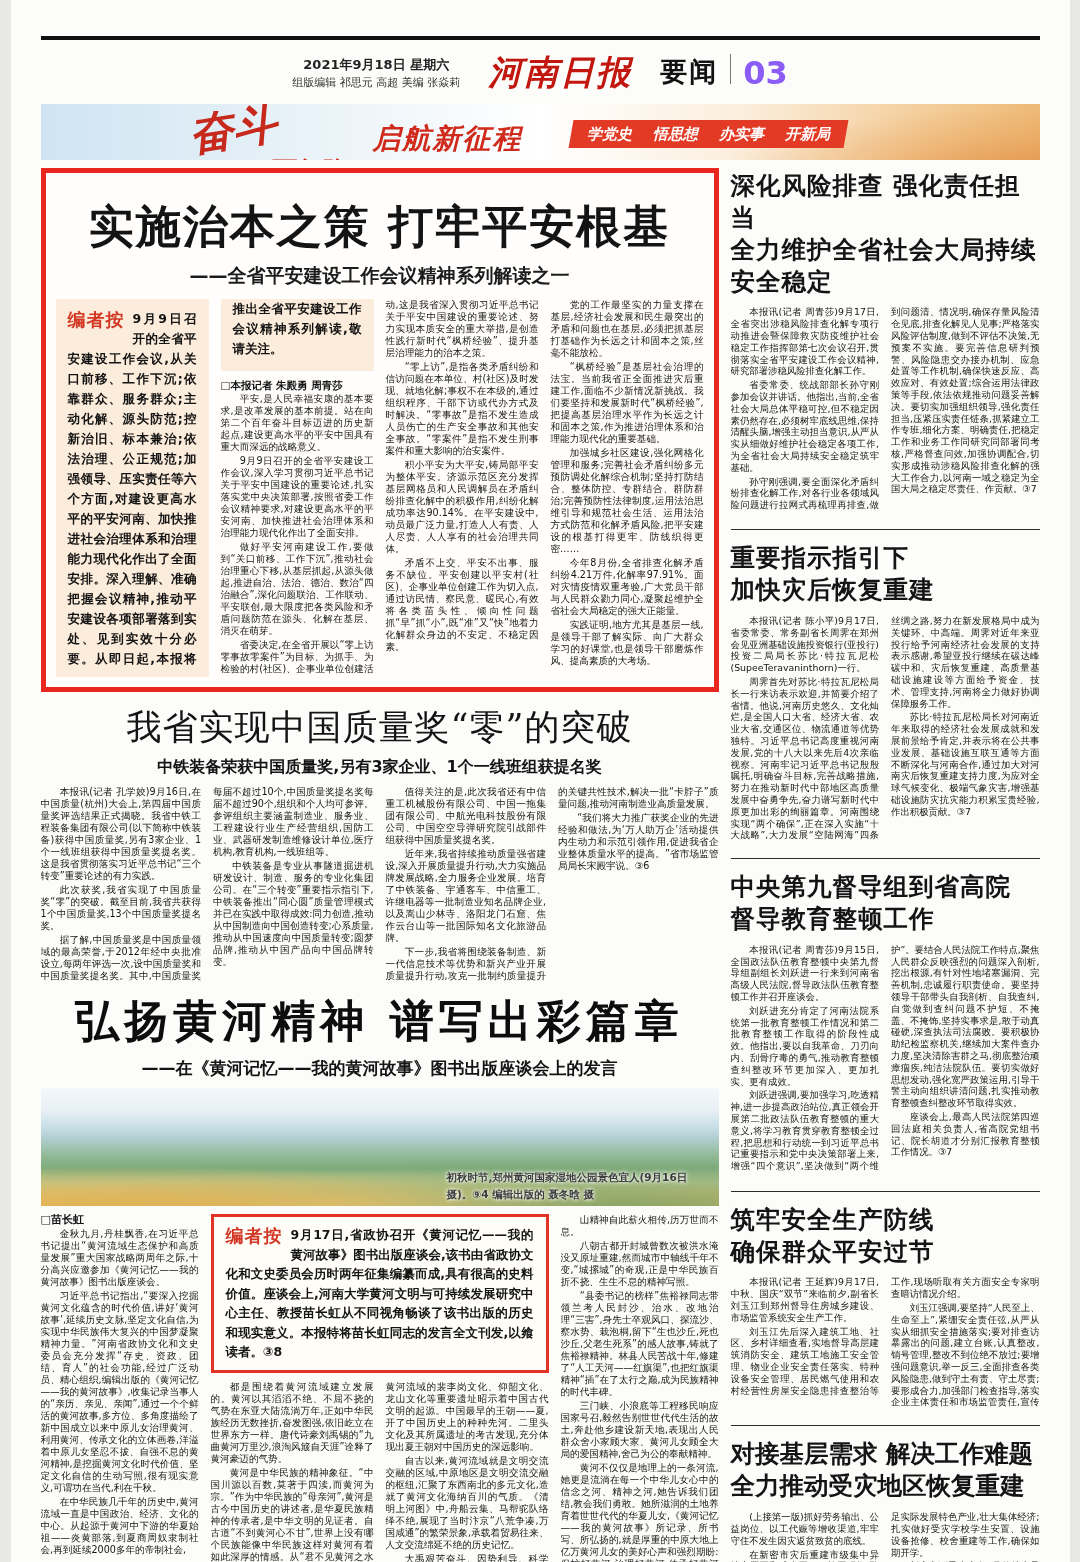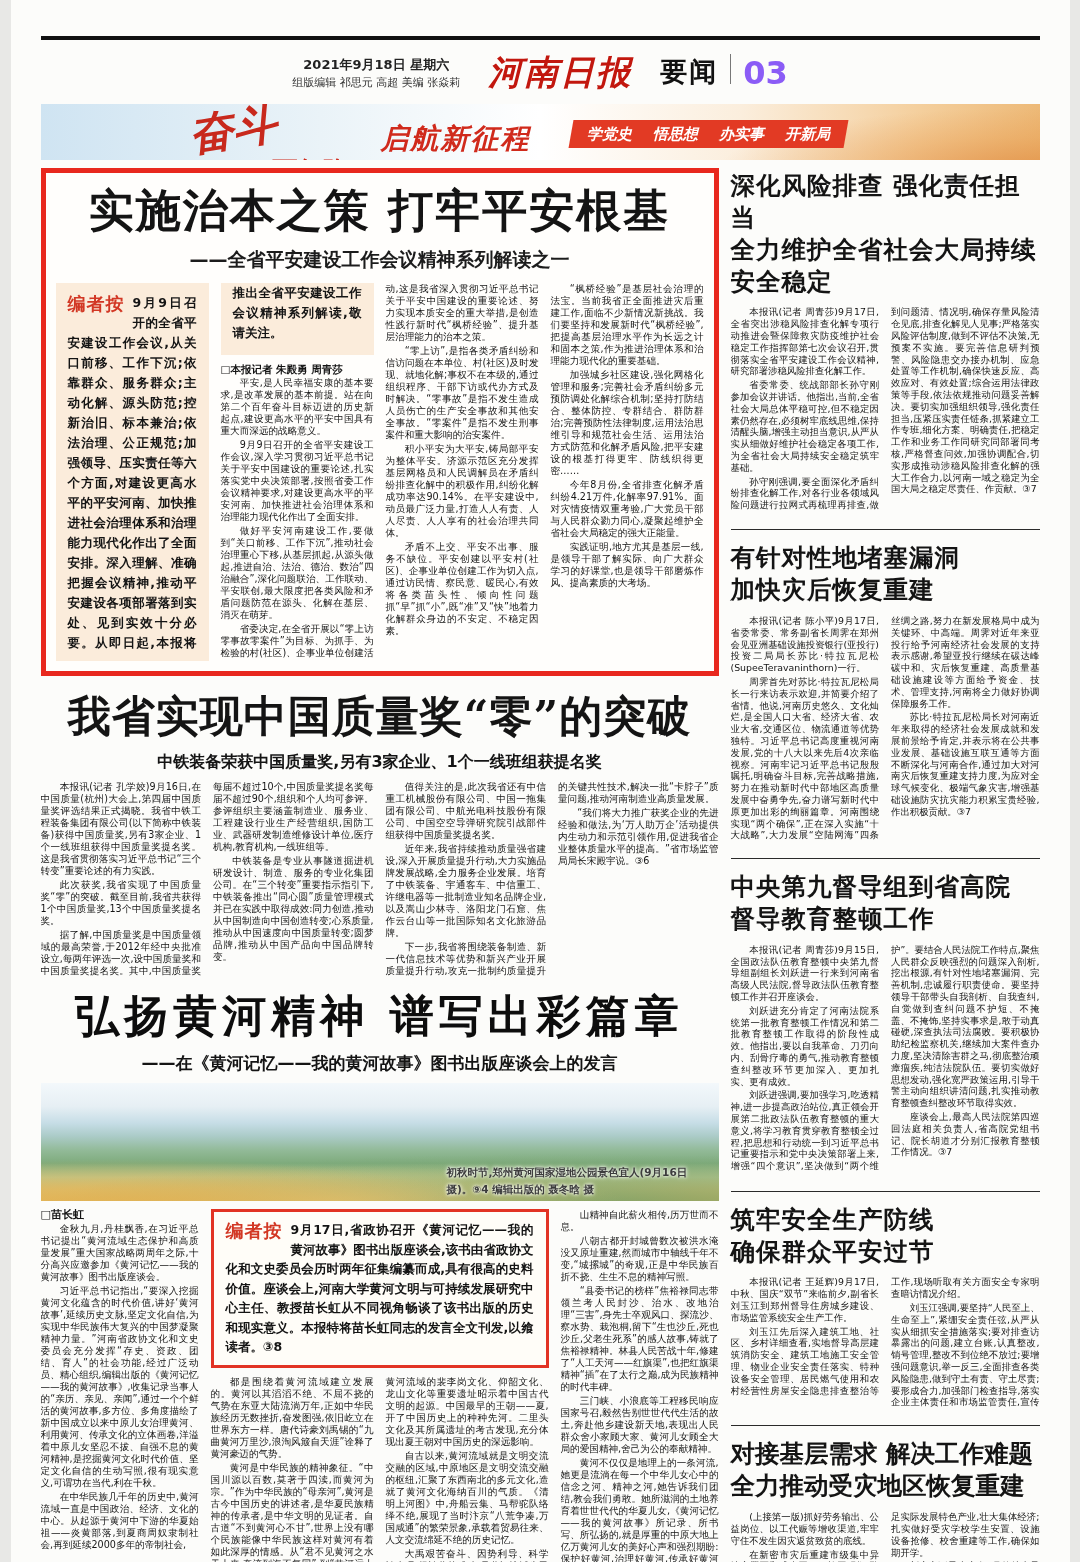--- a/index.html
+++ b/index.html
@@ -19,44 +19,44 @@
   .mast-sep { width:1px; height:30px; background:#777; }
   .mast-page { font-size:32px; color:#8b5cf6; font-weight:bold; }
 
   
   .banner { position:relative; height:56px; margin-top:2px; overflow:hidden;
     background:linear-gradient(90deg,#cfe4f2 0%,#eaf3f8 28%,#ffffff 50%,#fbeedd 70%,#f4cf9d 88%,#edb977 100%); }
   .banner-mtn { position:absolute; right:0; top:0; width:340px; height:100%;
     background:radial-gradient(120% 150% at 95% 120%, rgba(219,120,40,.55) 0%, rgba(230,150,70,.35) 40%, rgba(240,190,130,0) 75%); }
   .b-fendou { position:absolute; left:148px; top:-4px; font-family:"DejaVu Serif","Liberation Serif",serif; font-weight:900; font-style:italic; font-size:44px; color:#c8291d; transform:rotate(-9deg); }
   .b-bnl { position:absolute; left:232px; top:6px; font-size:25px; font-weight:900; color:#d02a1c;margin-top:44px; }
-  .b-qh { position:absolute; left:340px; top:16px; font-size:28px; font-weight:900; font-style:italic; color:#d02a1c; letter-spacing:2px; }
+  .b-qh { position:absolute; left:332px; top:16px; font-size:28px; font-weight:900; font-style:italic; color:#d02a1c; letter-spacing:2px; }
   .b-tags { position:absolute; left:530px; top:16px; background:#e23a24; transform:skewX(-10deg); padding:4px 16px; white-space:nowrap; }
   .b-tag { display:inline-block; color:#fff; font-weight:900; font-size:15px; font-style:italic; margin-right:16px; transform:skewX(10deg); }
   .b-tag:last-child { margin-right:0; }
 
   
   .content { display:flex; gap:12px; margin-top:8px; }
   .left-zone { width:678px; }
   .right-zone { width:330px; }
 
   
   .lead-box { border:5px solid #e8281e; padding:4px 10px 10px; background:#fffefc; }
-  .lead-h1 { font-family:"DejaVu Serif","Liberation Serif",serif; font-size:45px; font-weight:900; text-align:center; letter-spacing:2px; margin-top:4px; }
+  .lead-h1 { font-family:"DejaVu Serif","Liberation Serif",serif; font-size:45px; font-weight:900; text-align:center; letter-spacing:2px; margin-top:20px; }
   .lead-h2 { font-size:19px; font-weight:600; text-align:center; margin:6px 0 10px; color:#1c1c1c; }
   .colbody { column-gap:12px; column-fill:auto; text-align:justify; overflow:hidden; }
   .colbody p { text-indent:2em; margin-bottom:2px; }
   .lead-body { column-count:4; height:378px; font-size:9.6px; line-height:12px; }
   .ednote { background:#fbecdb; padding:10px 12px 12px; margin-bottom:8px; font-weight:bold; font-size:12.5px; line-height:20px; text-align:justify; break-inside:avoid; }
   .ednote-label { float:left; color:#d23724; font-size:18px; font-weight:900; margin:1px 8px 0 0; letter-spacing:1px; }
   .byline { font-weight:bold; font-size:10.5px; margin-bottom:4px; text-indent:0 !important; }
 
   
   .quality { margin-top:12px; }
-  .q-h1 { font-family:"DejaVu Serif","Liberation Serif",serif; font-size:43px; font-weight:700; text-align:center; letter-spacing:1px; }
+  .q-h1 { font-family:"DejaVu Serif","Liberation Serif",serif; font-size:35px; font-weight:400; text-align:center; letter-spacing:1px; }
   .q-h2 { font-size:16px; text-align:center; margin:6px 0 8px; font-weight:600; }
   .q-body { column-count:4; height:196px; font-size:9.6px; line-height:12px; }
 
   
   .river { margin-top:10px; }
   .r-h1 { font-size:44px; font-weight:900; text-align:center; letter-spacing:5px; color:#0d0d0d; }
   .r-h2 { font-size:17px; text-align:center; margin:6px 0 8px; font-weight:600; }
   .photo { position:relative; height:118px; margin-bottom:8px;
     background:
       radial-gradient(120% 90% at 12% 105%, rgba(227,178,84,.95) 0%, rgba(227,178,84,0) 45%),
@@ -129,20 +129,21 @@
             </div>
             <p class="byline">□本报记者 朱殿勇 周青莎</p>
             <div>
                 <p>平安,是人民幸福安康的基本要求,是改革发展的基本前提。站在向第二个百年奋斗目标迈进的历史新起点,建设更高水平的平安中国具有重大而深远的战略意义。</p>
                 <p>9月9日召开的全省平安建设工作会议,深入学习贯彻习近平总书记关于平安中国建设的重要论述,扎实落实党中央决策部署,按照省委工作会议精神要求,对建设更高水平的平安河南、加快推进社会治理体系和治理能力现代化作出了全面安排。</p>
                 <p>做好平安河南建设工作,要做到“关口前移、工作下沉”,推动社会治理重心下移,从基层抓起,从源头做起,推进自治、法治、德治、数治“四治融合”,深化问题联治、工作联动、平安联创,最大限度把各类风险和矛盾问题防范在源头、化解在基层、消灭在萌芽。</p>
                 <p>省委决定,在全省开展以“零上访零事故零案件”为目标、为抓手、为检验的村(社区)、企事业单位创建活动,这是我省深入贯彻习近平总书记关于平安中国建设的重要论述、努力实现本质安全的重大举措,是创造性践行新时代“枫桥经验”、提升基层治理能力的治本之策。</p>
                 <p>“零上访”,是指各类矛盾纠纷和信访问题在本单位、村(社区)及时发现、就地化解;事权不在本级的,通过组织程序、干部下访或代办方式及时解决。“零事故”是指不发生造成人员伤亡的生产安全事故和其他安全事故。“零案件”是指不发生刑事案件和重大影响的治安案件。</p>
                 <p>积小平安为大平安,铸局部平安为整体平安。济源示范区充分发挥基层网格员和人民调解员在矛盾纠纷排查化解中的积极作用,纠纷化解成功率达90.14%。在平安建设中,动员最广泛力量,打造人人有责、人人尽责、人人享有的社会治理共同体。</p>
                 <p>矛盾不上交、平安不出事、服务不缺位。平安创建以平安村(社区)、企事业单位创建工作为切入点,通过访民情、察民意、暖民心,有效将各类苗头性、倾向性问题抓“早”抓“小”,既“准”又“快”地着力化解群众身边的不安定、不稳定因素。</p>
+                <p>党的工作最坚实的力量支撑在基层,经济社会发展和民生最突出的矛盾和问题也在基层,必须把抓基层打基础作为长远之计和固本之策,丝毫不能放松。</p>
                 <p>“枫桥经验”是基层社会治理的法宝。当前我省正全面推进灾后重建工作,面临不少新情况新挑战。我们要坚持和发展新时代“枫桥经验”,把提高基层治理水平作为长远之计和固本之策,作为推进治理体系和治理能力现代化的重要基础。</p>
                 <p>加强城乡社区建设,强化网格化管理和服务;完善社会矛盾纠纷多元预防调处化解综合机制;坚持打防结合、整体防控、专群结合、群防群治;完善预防性法律制度,运用法治思维引导和规范社会生活、运用法治方式防范和化解矛盾风险,把平安建设的根基打得更牢、防线织得更密……</p>
                 <p>今年8月份,全省排查化解矛盾纠纷4.21万件,化解率97.91%。面对灾情疫情双重考验,广大党员干部与人民群众勠力同心,凝聚起维护全省社会大局稳定的强大正能量。</p>
                 <p>实践证明,地方尤其是基层一线,是领导干部了解实际、向广大群众学习的好课堂,也是领导干部磨炼作风、提高素质的大考场。</p>
               </div>
           </div>
         </div>
 
         <div class="quality">
           <h1 class="q-h1">我省实现中国质量奖“零”的突破</h1>
@@ -207,21 +208,21 @@
           <div class="r-title">全力维护全省社会大局持续安全稳定</div>
           <div class="r-body h-a1">
               <p>本报讯(记者 周青莎)9月17日,全省突出涉稳风险排查化解专项行动推进会暨保障救灾防疫维护社会稳定工作指挥部第七次会议召开,贯彻落实全省平安建设工作会议精神,研究部署涉稳风险排查化解工作。</p>
               <p>省委常委、统战部部长孙守刚参加会议并讲话。他指出,当前,全省社会大局总体平稳可控,但不稳定因素仍然存在,必须树牢底线思维,保持清醒头脑,增强主动担当意识,从严从实从细做好维护社会稳定各项工作,为全省社会大局持续安全稳定筑牢基础。</p>
               <p>孙守刚强调,要全面深化矛盾纠纷排查化解工作,对各行业各领域风险问题进行拉网式再梳理再排查,做到问题清、情况明,确保存量风险清仓见底,排查化解见人见事;严格落实风险评估制度,做到不评估不决策,无预案不实施。要完善信息研判预警、风险隐患交办接办机制、应急处置等工作机制,确保快速反应、高效应对、有效处置;综合运用法律政策等手段,依法依规推动问题妥善解决。要切实加强组织领导,强化责任担当,压紧压实责任链条,抓紧建立工作专班,细化方案、明确责任,把稳定工作和业务工作同研究同部署同考核,严格督查问效,加强协调配合,切实形成推动涉稳风险排查化解的强大工作合力,以河南一域之稳定为全国大局之稳定尽责任、作贡献。③7</p>
             </div>
         </div>
         <div class="sep"></div>
 
         <div class="r-art">
-          <div class="r-title">有针对性地堵塞漏洞</div>
+          <div class="r-title">重要指示指引下</div>
           <div class="r-title">加快灾后恢复重建</div>
           <div class="r-body h-a2">
               <p>本报讯(记者 陈小平)9月17日,省委常委、常务副省长周霁在郑州会见亚洲基础设施投资银行(亚投行)投资二局局长苏比·特拉瓦尼松(SupeeTeravaninthorn)一行。</p>
               <p>周霁首先对苏比·特拉瓦尼松局长一行来访表示欢迎,并简要介绍了省情。他说,河南历史悠久、文化灿烂,是全国人口大省、经济大省、农业大省,交通区位、物流通道等优势独特。习近平总书记高度重视河南发展,党的十八大以来先后4次亲临视察。河南牢记习近平总书记殷殷嘱托,明确奋斗目标,完善战略措施,努力在推动新时代中部地区高质量发展中奋勇争先,奋力谱写新时代中原更加出彩的绚丽篇章。河南围绕实现“两个确保”,正在深入实施“十大战略”,大力发展“空陆网海”四条丝绸之路,努力在新发展格局中成为关键环、中高端。周霁对近年来亚投行给予河南经济社会发展的支持表示感谢,希望亚投行继续在碳达峰碳中和、灾后恢复重建、高质量基础设施建设等方面给予资金、技术、管理支持,河南将全力做好协调保障服务工作。</p>
               <p>苏比·特拉瓦尼松局长对河南近年来取得的经济社会发展成就和发展前景给予肯定,并表示将在公共事业发展、基础设施互联互通等方面不断深化与河南合作,通过加大对河南灾后恢复重建支持力度,为应对全球气候变化、极端气象灾害,增强基础设施防灾抗灾能力积累宝贵经验,作出积极贡献。③7</p>
             </div>
         </div>
         <div class="sep"></div>
 
         <div class="r-art">

